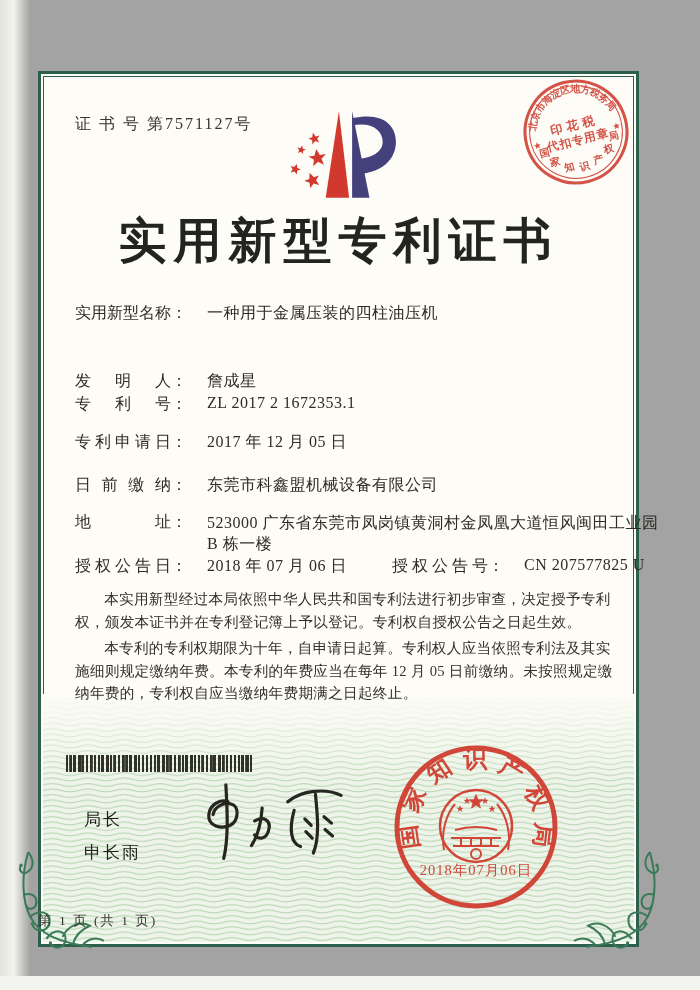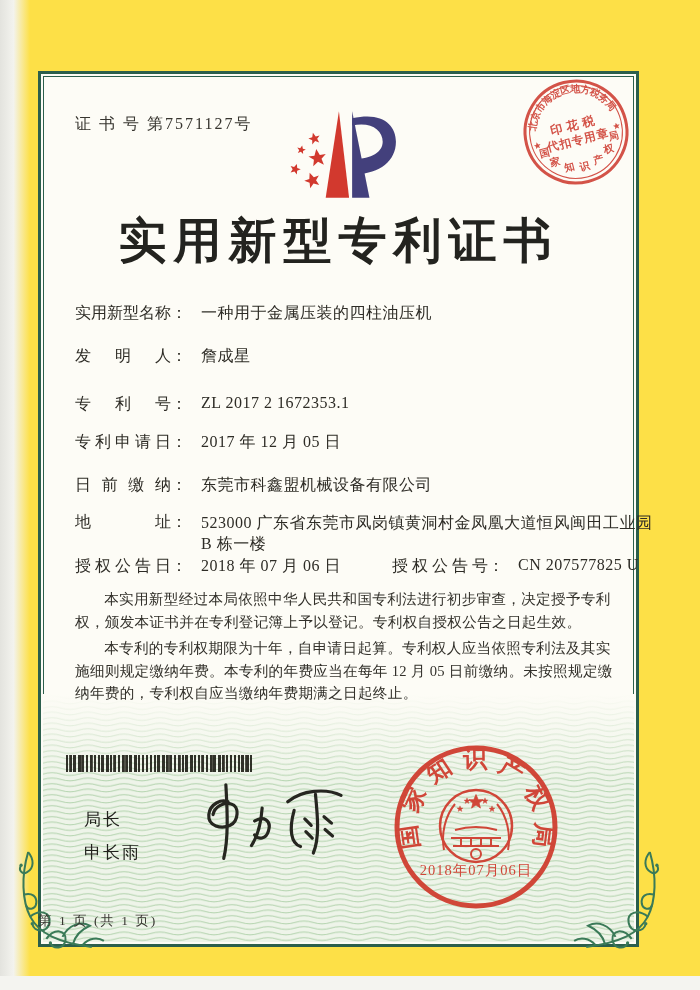--- a/index.html
+++ b/index.html
@@ -1,31 +1,31 @@
 <!DOCTYPE html>
 <html><head>
 <meta charset="utf-8">
 <style>
   html,body{margin:0;padding:0;}
   body{width:700px;height:990px;background:#f4f4f0;font-family:"Liberation Serif","DejaVu Serif",serif;}
-  .page{position:relative;width:700px;height:976px;background:#fde047;overflow:hidden;}
+  .page{position:relative;width:700px;height:976px;background:#a3a3a3;overflow:hidden;}
   .scan-shadow{position:absolute;left:0;top:0;width:30px;height:990px;
     background:linear-gradient(90deg,#e3e3de,#f3f3ee 45%,rgba(252,252,249,0));pointer-events:none;}
   .frame{position:absolute;left:38px;top:71px;width:601px;height:876px;
     border:3px solid #2c5f4c;background:#fdfcf6;box-sizing:border-box;}
   .frame::after{content:"";position:absolute;inset:2px;border:1px solid #2c5f4c;pointer-events:none;}
   .abs{position:absolute;}
   .cert-no{left:75px;top:114px;font-size:16px;letter-spacing:2px;color:#37352f;}
   .logo{left:288px;top:108px;}
   .title{left:38px;top:209px;width:601px;text-align:center;font-size:48px;font-weight:700;
     letter-spacing:7px;color:#23231f;}
   .field-row{left:75px;font-size:16px;color:#2e2c26;white-space:nowrap;}
   .flabel{display:inline-block;width:96px;text-align:justify;text-align-last:justify;vertical-align:top;}
   .colon{display:inline-block;vertical-align:top;}
-  .fvalue{display:inline-block;margin-left:14px;vertical-align:top;letter-spacing:0.5px;}
+  .fvalue{display:inline-block;margin-left:20px;vertical-align:top;letter-spacing:0.5px;}
   .fvalue.wrap{white-space:normal;width:452px;line-height:21px;}
   .paras{left:75px;top:588px;width:556px;color:#32302a;}
   .paras p{margin:0 8px 4px 0;font-size:14.6px;line-height:22.5px;text-indent:2em;letter-spacing:0.3px;}
   .barcode{left:66px;top:755px;width:187px;height:17px;opacity:.88;
     background:
       repeating-linear-gradient(90deg,#17170f 0 2px,rgba(0,0,0,0) 2px 4px),
       repeating-linear-gradient(90deg,#17170f 0 1px,rgba(0,0,0,0) 1px 7px),
       repeating-linear-gradient(90deg,rgba(0,0,0,0) 0 3px,#3c3c32 3px 5px,rgba(0,0,0,0) 5px 11px);}
   .signer{left:84px;top:803px;font-size:17px;color:#22221e;line-height:33px;letter-spacing:2px;
     font-family:"Liberation Sans","DejaVu Sans",sans-serif;}
@@ -76,21 +76,21 @@
     <use href="#star5" fill="#d2392e" transform="translate(29,49) scale(0.9) rotate(-8)"></use>
     <use href="#star5" fill="#d2392e" transform="translate(7,60) scale(0.55) rotate(18)"></use>
     <use href="#star5" fill="#d2392e" transform="translate(24,71) scale(0.8) rotate(-20)"></use>
   </svg>
 
   <div class="abs title">实用新型专利证书</div>
 
   <div class="abs field-row" style="top:303px">
     <span class="flabel">实用新型名称</span><span class="colon">：</span><span class="fvalue">一种用于金属压装的四柱油压机</span>
   </div>
-  <div class="abs field-row" style="top:346px">
+  <div class="abs field-row" style="top:371px">
     <span class="flabel">发明人</span><span class="colon">：</span><span class="fvalue">詹成星</span>
   </div>
   <div class="abs field-row" style="top:394px">
     <span class="flabel">专利号</span><span class="colon">：</span><span class="fvalue">ZL 2017 2 1672353.1</span>
   </div>
   <div class="abs field-row" style="top:432px">
     <span class="flabel">专利申请日</span><span class="colon">：</span><span class="fvalue">2017 年 12 月 05 日</span>
   </div>
   <div class="abs field-row" style="top:475px">
     <span class="flabel">日前缴纳</span><span class="colon">：</span><span class="fvalue">东莞市科鑫盟机械设备有限公司</span>

